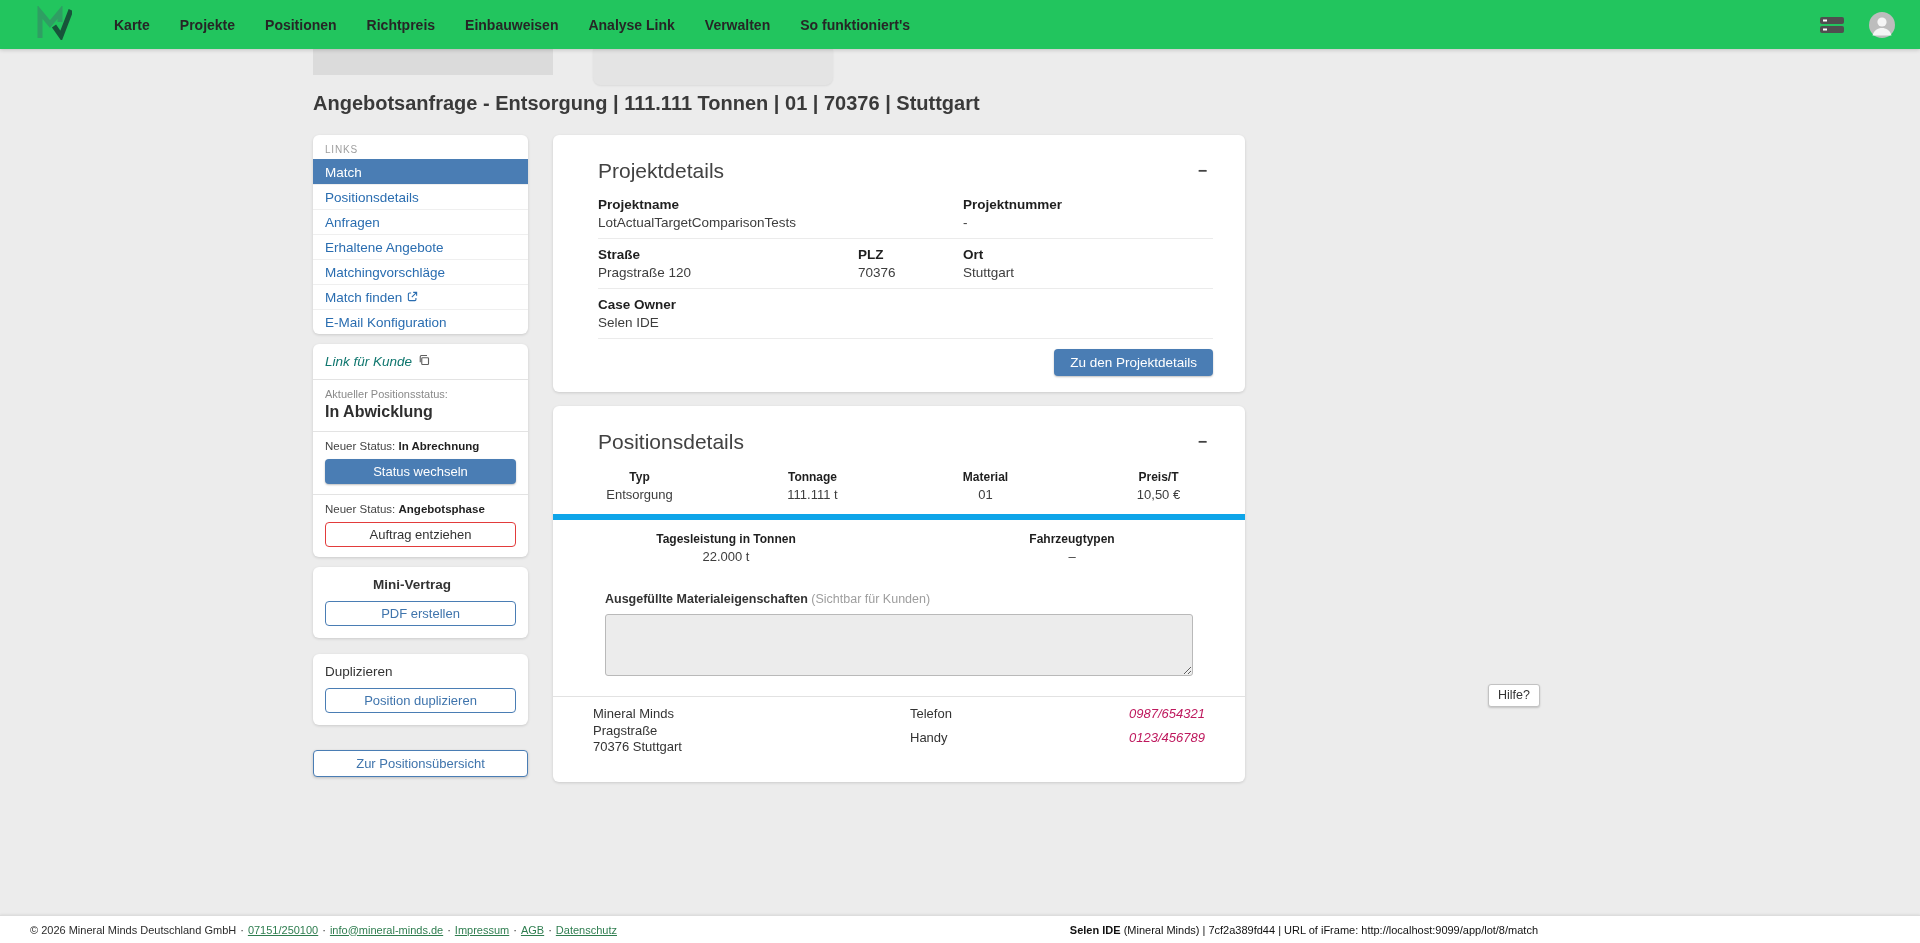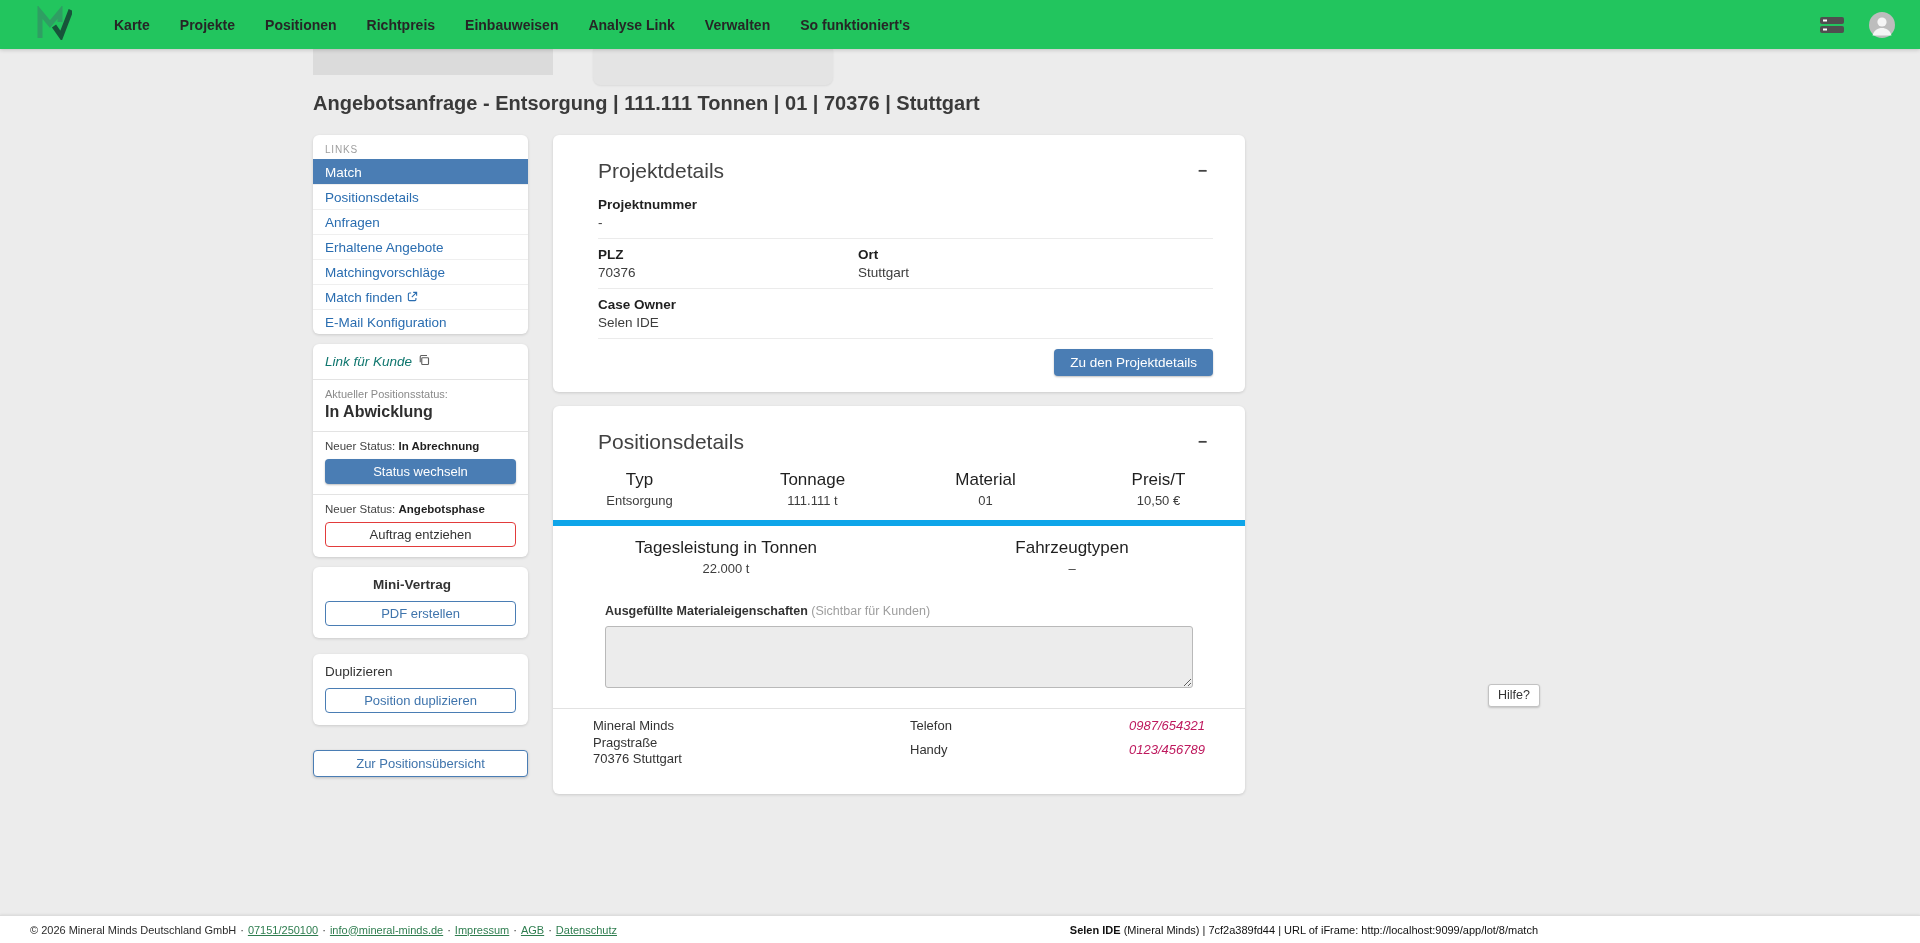--- a/index.html
+++ b/index.html
@@ -78,21 +78,21 @@
   .pd-row1 { display:grid; grid-template-columns:365px 1fr; }
   .pd-row2 { display:grid; grid-template-columns:260px 105px 1fr; }
   .f-label { font-size:13.5px; font-weight:bold; color:#1f1f1f; }
   .f-value { font-size:13.5px; color:#3d3d3d; margin-top:3px; }
   .btn-row { display:flex; justify-content:flex-end; padding:10px 0 16px; }
   .btn-row .btn { height:27px; font-size:13.5px; }
 
   .stats4, .stats2 { display:grid; text-align:center; }
   .stats4 { grid-template-columns:repeat(4,1fr); padding:10px 0 12px; }
   .stats2 { grid-template-columns:repeat(2,1fr); padding:12px 0 14px; border-top:6px solid #0ea5e9; }
-  .stat-label { font-size:17px; font-weight:normal; color:#1f1f1f; }
+  .stat-label { font-size:12px; font-weight:bold; color:#1f1f1f; }
   .stat-value { font-size:13px; color:#3d3d3d; margin-top:3px; }
 
   .material { margin-top:14px; padding:0 52px; }
   .material-label { font-size:12.5px; font-weight:bold; color:#333; }
   .material-label .hint { color:#9e9e9e; font-weight:normal; }
   .material textarea { width:100%; height:62px; margin-top:8px; background:#ececec;
     border:1px solid #b9b9b9; border-radius:3px; resize:both; }
 
   .contact { border-top:1px solid #e2e2e2; margin-top:16px; padding:9px 40px 26px;
     display:flex; justify-content:space-between; font-size:13px; }
@@ -225,25 +225,33 @@
   <section class="right-col">
 
     <div class="card">
       <div class="card-head">
         <h2>Projektdetails</h2>
         <button class="collapse-btn">−</button>
       </div>
       <div class="proj-body">
         <div class="pd-row pd-row1">
           <div class="field">
+            <div class="f-label">Projektname</div>
+            <div class="f-value">LotActualTargetComparisonTests</div>
+          </div>
+          <div class="field">
             <div class="f-label">Projektnummer</div>
             <div class="f-value">-</div>
           </div>
         </div>
         <div class="pd-row pd-row2">
+          <div class="field">
+            <div class="f-label">Straße</div>
+            <div class="f-value">Pragstraße 120</div>
+          </div>
           <div class="field">
             <div class="f-label">PLZ</div>
             <div class="f-value">70376</div>
           </div>
           <div class="field">
             <div class="f-label">Ort</div>
             <div class="f-value">Stuttgart</div>
           </div>
         </div>
         <div class="pd-row">

